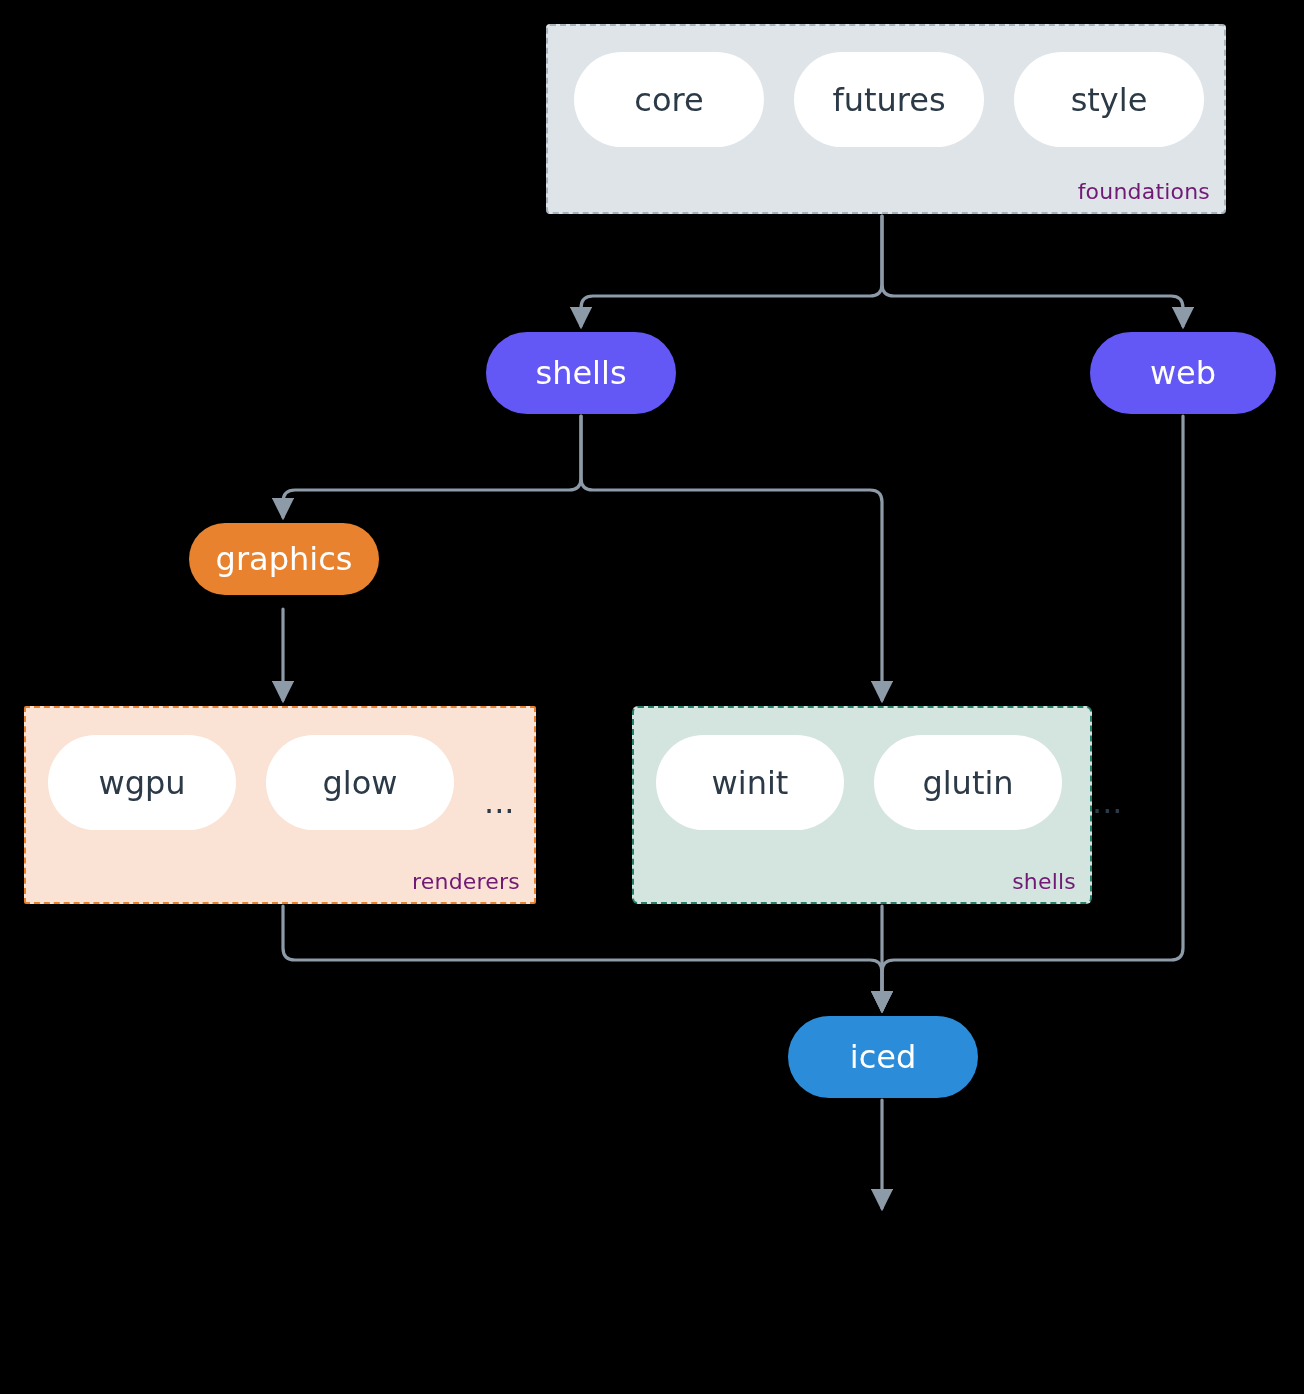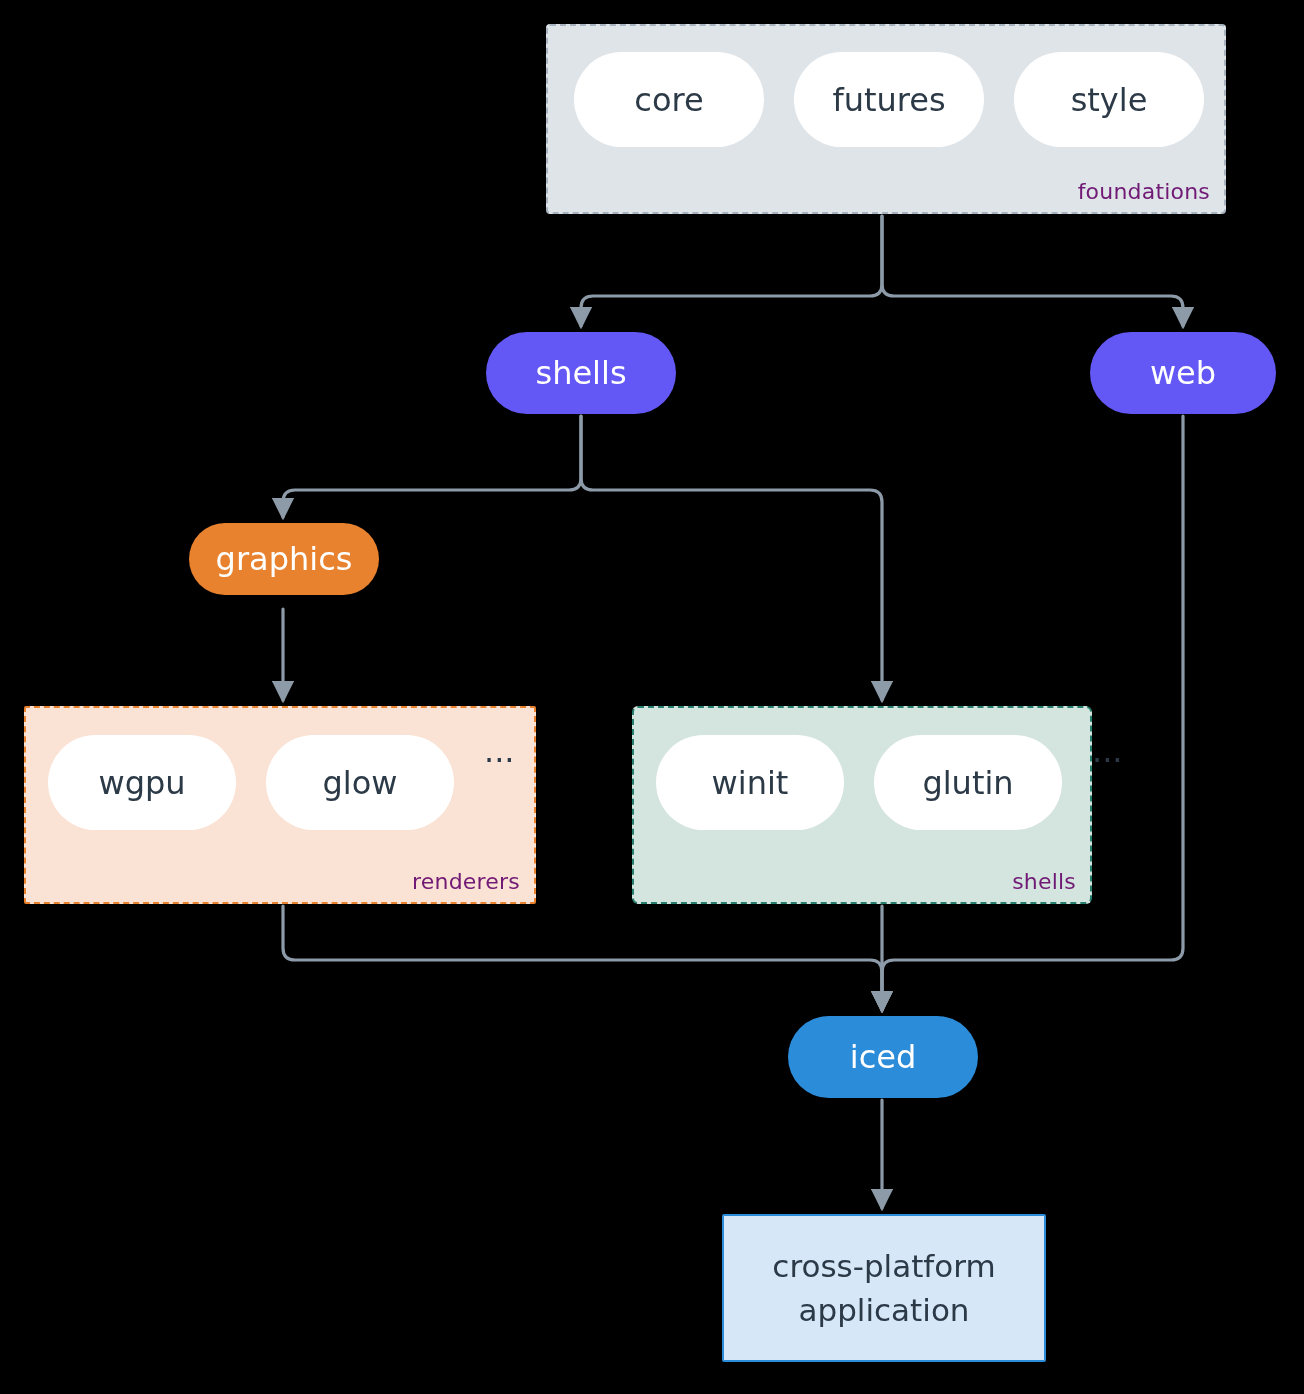--- a/index.html
+++ b/index.html
@@ -38,21 +38,21 @@
     font-size: 22px;
     color: #701a75;
     letter-spacing: 0.2px;
     white-space: nowrap;
   }
   .group-items {
     position: absolute;
     left: 0;
     top: 0;
     display: flex;
-    align-items: flex-start;
+    align-items: flex-end;
   }
 
   #group-foundations {
     left: 546px;
     top: 24px;
     width: 680px;
     height: 190px;
     background: #dfe4e8;
     border: 2px dashed #a7b4c0;
     border-radius: 4px;
@@ -249,18 +249,14 @@
   </div>
 
   <div class="node pill" id="node-native">shells</div>
 
   <div class="node pill" id="node-web">web</div>
 
   <div class="node pill" id="node-graphics">graphics</div>
 
   <div class="node pill" id="node-iced">iced</div>
 
-  <div id="node-application">
-    <div>cross-platform</div>
-    <div>application</div>
-  </div>
 
 </div>
 
 </body></html>

